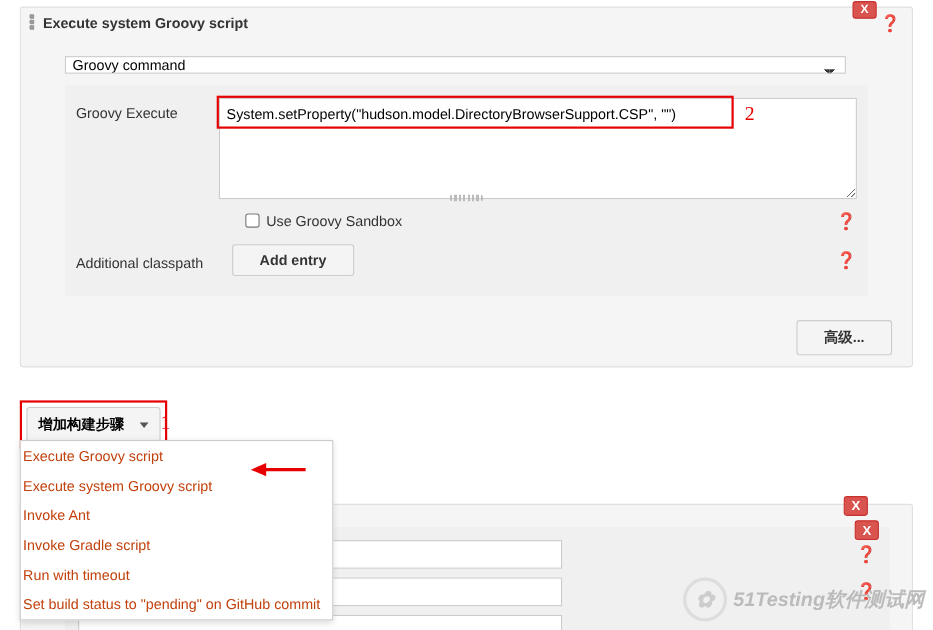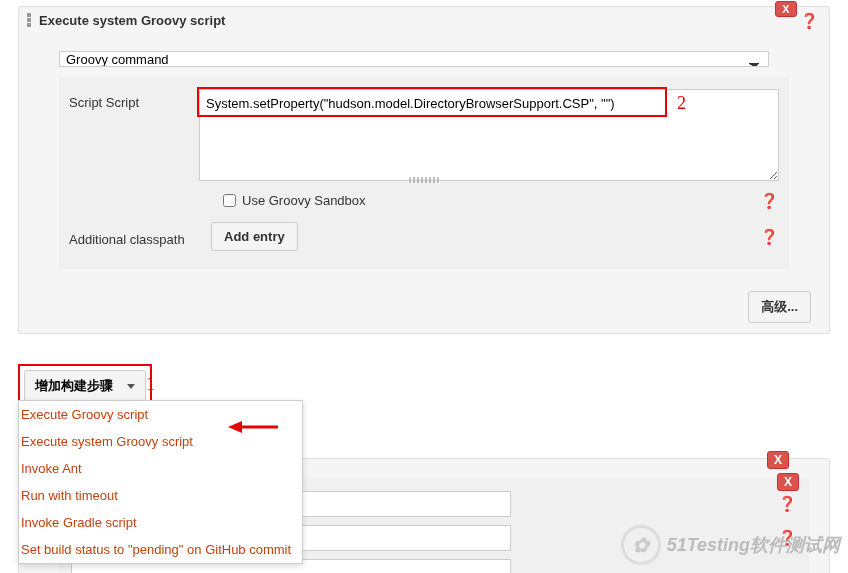--- a/index.html
+++ b/index.html
@@ -120,21 +120,21 @@
     margin-left: 130px;
     margin-top: 12px;
     position: relative;
     padding-left: 24px;
   }
   .checkbox-row input { margin-right: 6px; }
   .btn {
     background: #f4f4f4;
     border: 1px solid #ccc;
     border-radius: 3px;
-    padding: 6px 12px;
+    padding: 6px 24px;
     font-size: 13px;
     cursor: pointer;
     color: #333;
     font-weight: bold;
   }
   .advanced-row {
     text-align: right;
     margin: 22px 18px 0 0;
   }
   .add-step-wrap {
@@ -289,21 +289,21 @@
     </div>
 
     <div class="select-row">
       <select class="select">
         <option>Groovy command</option>
       </select>
     </div>
 
     <div class="script-area-wrap">
       <div class="form-row" style="position:relative;">
-        <div class="form-label">Script Script</div>
+        <div class="form-label">Groovy Execute</div>
         <textarea class="textarea" style="">System.setProperty("hudson.model.DirectoryBrowserSupport.CSP", "")</textarea>
 
         <div class="red-box-script" style="left:128px; top:-2px; width:470px; height:30px;"></div>
         <span class="anno-num" style="left:608px; top:4px;">2</span>
         <div class="resize-grip"></div>
       </div>
 
       <div class="checkbox-row">
         <input type="checkbox" style="">
         <span>Use Groovy Sandbox</span>
@@ -329,22 +329,22 @@
         <span>增加构建步骤</span>
         <span class="caret-down"></span>
       </button>
     </span>
     <span class="anno-num" style="left:128px; top:10px;">1</span>
 
     <div class="dropdown-menu">
       <div class="item">Execute Groovy script</div>
       <div class="item">Execute system Groovy script</div>
       <div class="item">Invoke Ant</div>
+      <div class="item">Invoke Gradle script</div>
       <div class="item">Run with timeout</div>
-      <div class="item">Invoke Gradle script</div>
       <div class="item">Set build status to "pending" on GitHub commit</div>
 
     </div>
 
     
     <svg class="red-arrow" width="50" height="20">
       <line x1="50" y1="10" x2="10" y2="10" stroke="#e60000" stroke-width="3"></line>
       <polygon points="0,10 14,4 14,16" fill="#e60000"></polygon>
     </svg>
   </div>

